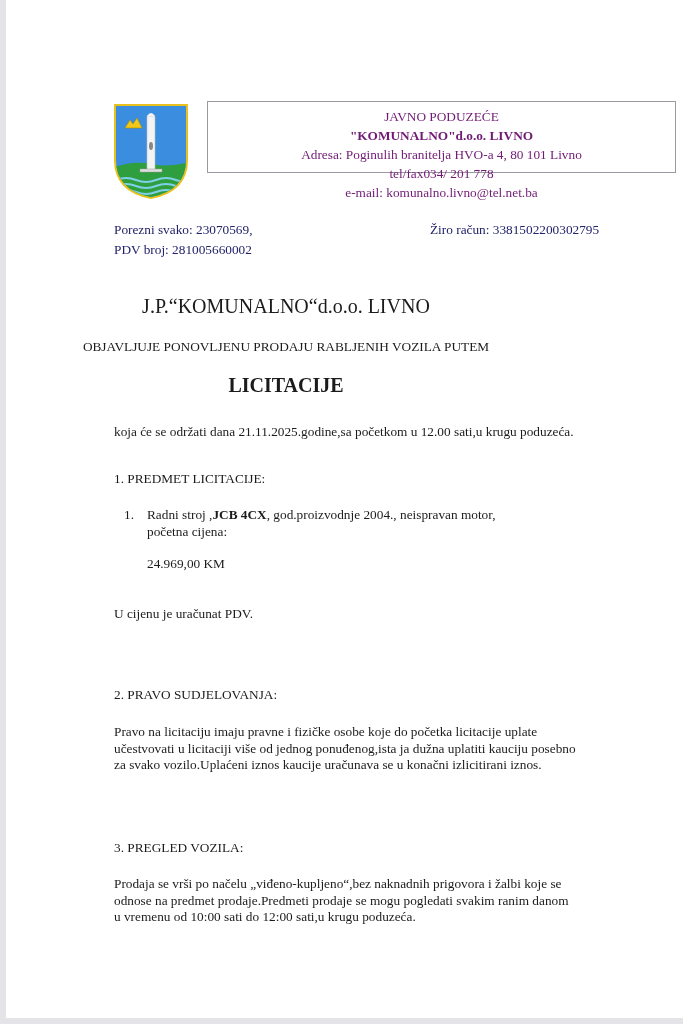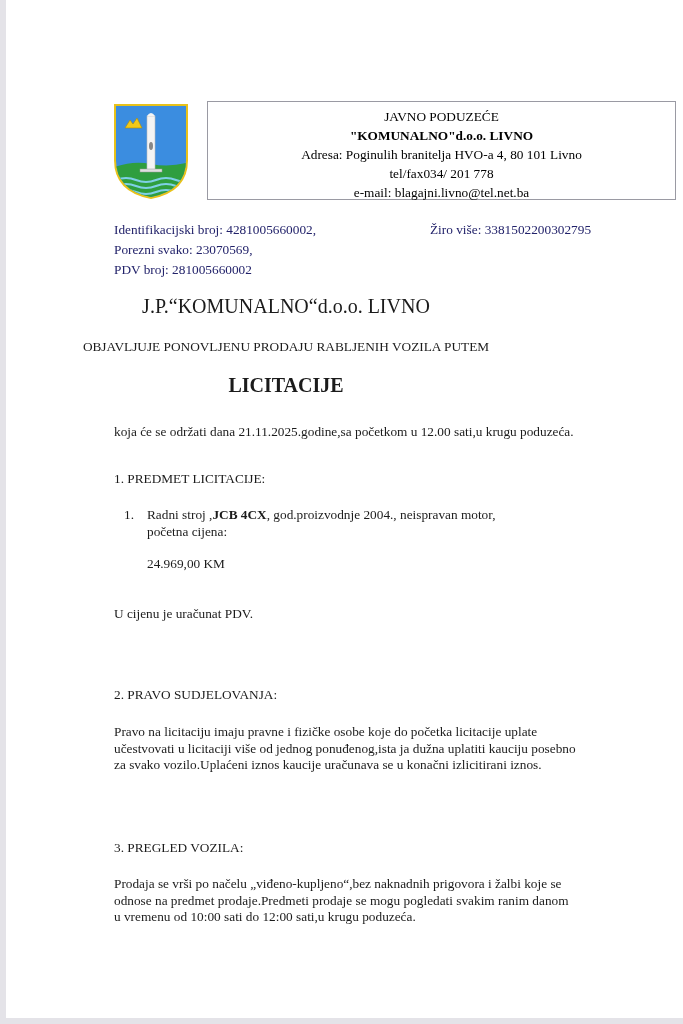--- a/index.html
+++ b/index.html
@@ -10,23 +10,23 @@
     color: #1b1b1b;
     position: relative;
   }
   .page {
     position: absolute; left: 6px; top: 0; width: 677px; height: 1018px;
     background: #ffffff;
   }
   .abs { position: absolute; }
   .logo { position: absolute; left: 112px; top: 102px; width: 78px; height: 98px; }
   .hdr-box {
-    position: absolute; left: 207px; top: 101px; width: 469px; height: 99px;
+    position: absolute; left: 207px; top: 101px; width: 469px; height: 72px;
     border: 1px solid #9a9aa3; box-sizing: border-box;
-    color: #000000; text-align: center; font-size: 13.3px; line-height: 19px;
+    color: #701a75; text-align: center; font-size: 13.3px; line-height: 19px;
     padding-top: 5px;
   }
   .hdr-box .b { font-weight: bold; }
   .ids { color: #22226a; font-size: 13.3px; line-height: 20px; }
   .bank { color: #22226a; font-size: 13.3px; line-height: 20px; }
   .bank .b { font-weight: bold; }
   .center { text-align: center; left: 0; width: 572px; }
   .title1 { top: 295px; font-size: 20px; }
   .title2 { top: 339px; font-size: 13.3px; }
   .title3 { top: 374px; font-size: 20px; font-weight: bold; }
@@ -57,31 +57,30 @@
   <ellipse cx="39" cy="44" rx="2" ry="4" fill="#888"></ellipse>
   <rect x="28" y="67" width="22" height="3" fill="#e0e0e0" stroke="#999" stroke-width="0.5"></rect>
   <path d="M13 26 L18 18 L21 22 L25 16 L30 26 Z" fill="#f2c918" stroke="#b08a00" stroke-width="0.6"></path>
 </svg>
 
 <div class="hdr-box">
   <div>JAVNO PODUZEĆE</div>
   <div class="b">"KOMUNALNO"d.o.o. LIVNO</div>
   <div>Adresa: Poginulih branitelja HVO-a 4, 80 101 Livno</div>
   <div>tel/fax034/ 201 778</div>
-  <div>e-mail: blagajni.livno@tel.net.ba</div>
+  <div>e-mail: komunalno.livno@tel.net.ba</div>
 </div>
 
 <div class="abs ids" style="left:114px; top:220px;">
-  <div>Identifikacijski broj: 4281005660002,</div>
   <div>Porezni svako: 23070569,</div>
   <div>PDV broj: 281005660002</div>
 </div>
 
 <div class="abs bank" style="left:430px; top:220px;">
-  <div>Žiro više: 3381502200302795</div>
+  <div>Žiro račun: 3381502200302795</div>
 </div>
 
 <div class="abs center title1">J.P.“KOMUNALNO“d.o.o. LIVNO</div>
 <div class="abs center title2">OBJAVLJUJE PONOVLJENU PRODAJU RABLJENIH VOZILA PUTEM</div>
 <div class="abs center title3">LICITACIJE</div>
 <div class="abs txt" style="top:424px;">koja će se održati dana 21.11.2025.godine,sa početkom u 12.00 sati,u krugu poduzeća.</div>
 
 <div class="abs txt" style="top:471px;">1. PREDMET LICITACIJE:</div>
 <div class="abs" style="left:124px; top:507px; font-size:13.3px; line-height:16.5px;">1.</div>
 <div class="abs" style="left:147px; top:507px; font-size:13.3px; line-height:16.5px; white-space:nowrap;">

